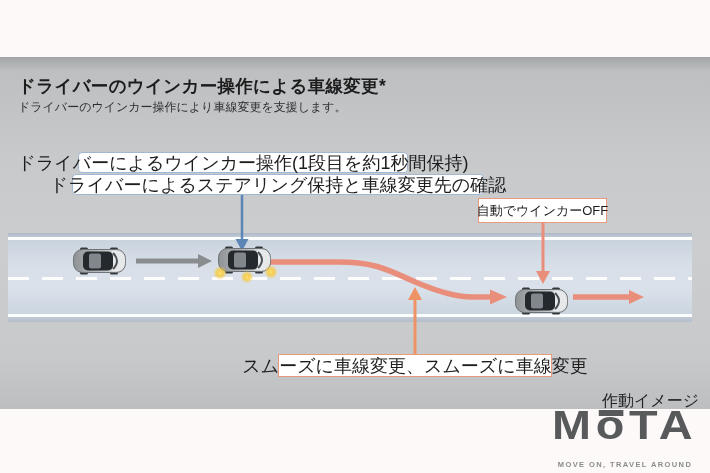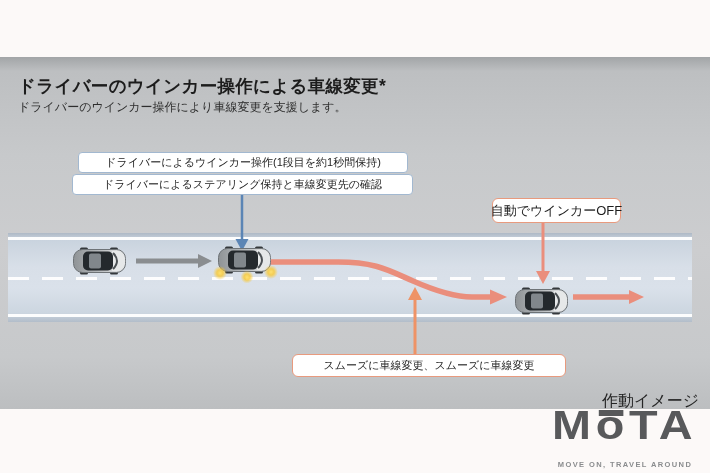--- a/index.html
+++ b/index.html
@@ -26,26 +26,26 @@
   }
   .lane-line { position:absolute; left:0; width:100%; height:3px; background:rgba(255,255,255,.95); }
   .lane-line.top { top:4px; }
   .lane-line.bottom { top:81px; }
   .lane-line.dashed {
     top:44px; background:repeating-linear-gradient(90deg,rgba(255,255,255,.95) 0,rgba(255,255,255,.95) 21px,transparent 21px,transparent 34px);
   }
   .overlay { position:absolute; left:0; top:0; width:710px; height:473px; }
   .callout {
     position:absolute; background:#ffffff; display:flex; align-items:center; justify-content:center;
-    font-size:11px; color:#1d1d1d; white-space:nowrap; box-sizing:border-box;
+    font-size:18px; color:#1d1d1d; white-space:nowrap; box-sizing:border-box;
   }
   .callout.blue { border:1.4px solid #a2b8d0; border-radius:4px; }
-  .callout.orange { border:1.5px solid #e89a7e; border-radius:6px;margin-left:14px; }
+  .callout.orange { border:1.5px solid #e89a7e; border-radius:0; }
   .co-winker   { left:78px;  top:152px; width:330px; height:21px; }
-  .co-steering { left:72px;  top:174px; width:341px; height:21px; }
+  .co-steering { left:72px;  top:174px; width:412px; height:21px; }
   .co-autooff  { left:478px; top:198px; width:129px; height:25px; font-size:13px; }
   .co-smooth   { left:278px; top:354px; width:274px; height:23px; }
   .note {
     position:absolute; right:11px; top:391px; font-size:16px; color:#252525; z-index:6; white-space:nowrap;
   }
   .logo { position:absolute; left:552px; top:405px; width:148px; z-index:5; }
   .logo-letters {
     font-weight:700; font-size:40px; line-height:1.0; color:#58595b; letter-spacing:4px;
     transform:scaleX(1.17); transform-origin:left top; white-space:nowrap;
   }

